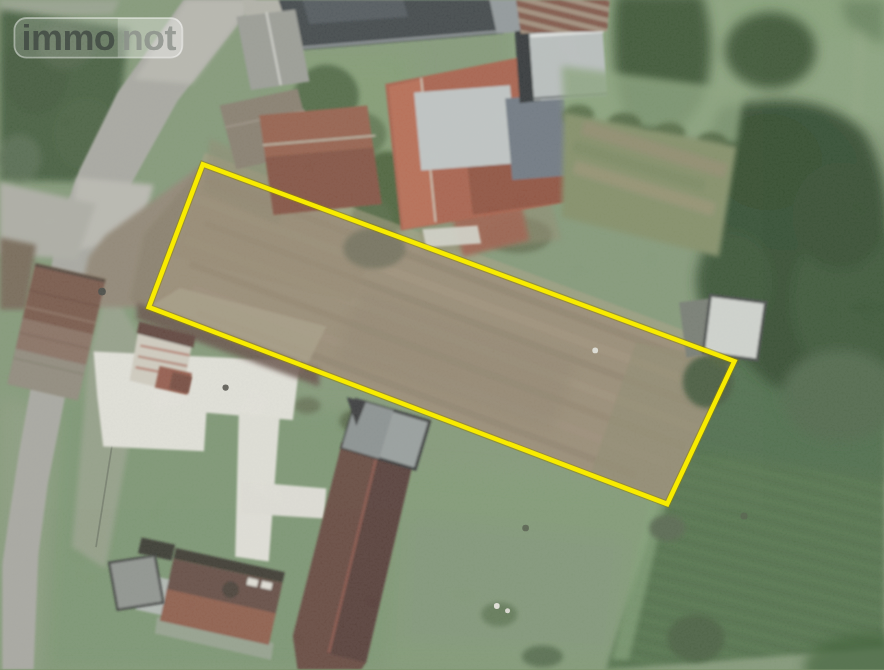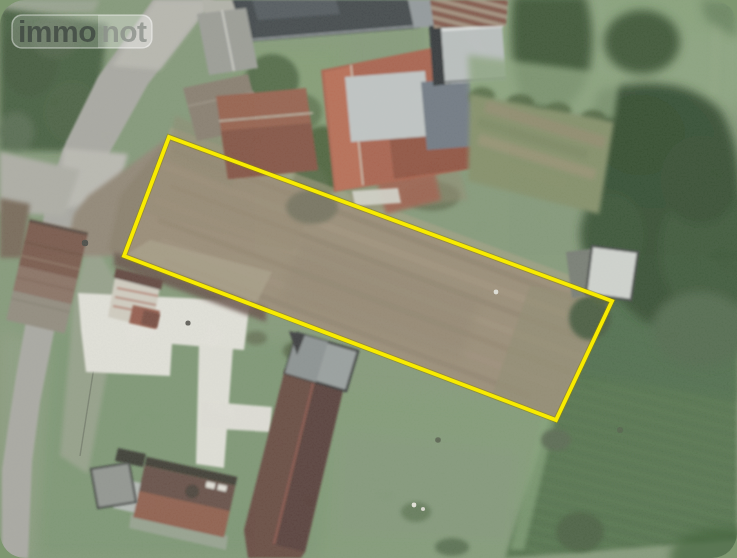--- a/index.html
+++ b/index.html
@@ -1,16 +1,16 @@
 <!DOCTYPE html>
 <html><head>
 <meta charset="utf-8">
 <style>
 html,body{margin:0;padding:0;background:#7e9770;}
-#scene{position:relative;width:737px;height:558px;overflow:hidden;font-family:"Liberation Sans",sans-serif;border-radius:25px;}
+#scene{position:relative;width:737px;height:558px;overflow:hidden;font-family:"Liberation Sans",sans-serif;}
 </style>
 </head>
 <body>
 
 <div id="scene">
 <svg width="737" height="558" viewBox="0 0 737 558">
 <defs>
 <filter id="b1" x="-20%" y="-20%" width="140%" height="140%">
           <feGaussianBlur stdDeviation="1"></feGaussianBlur>
         </filter>

